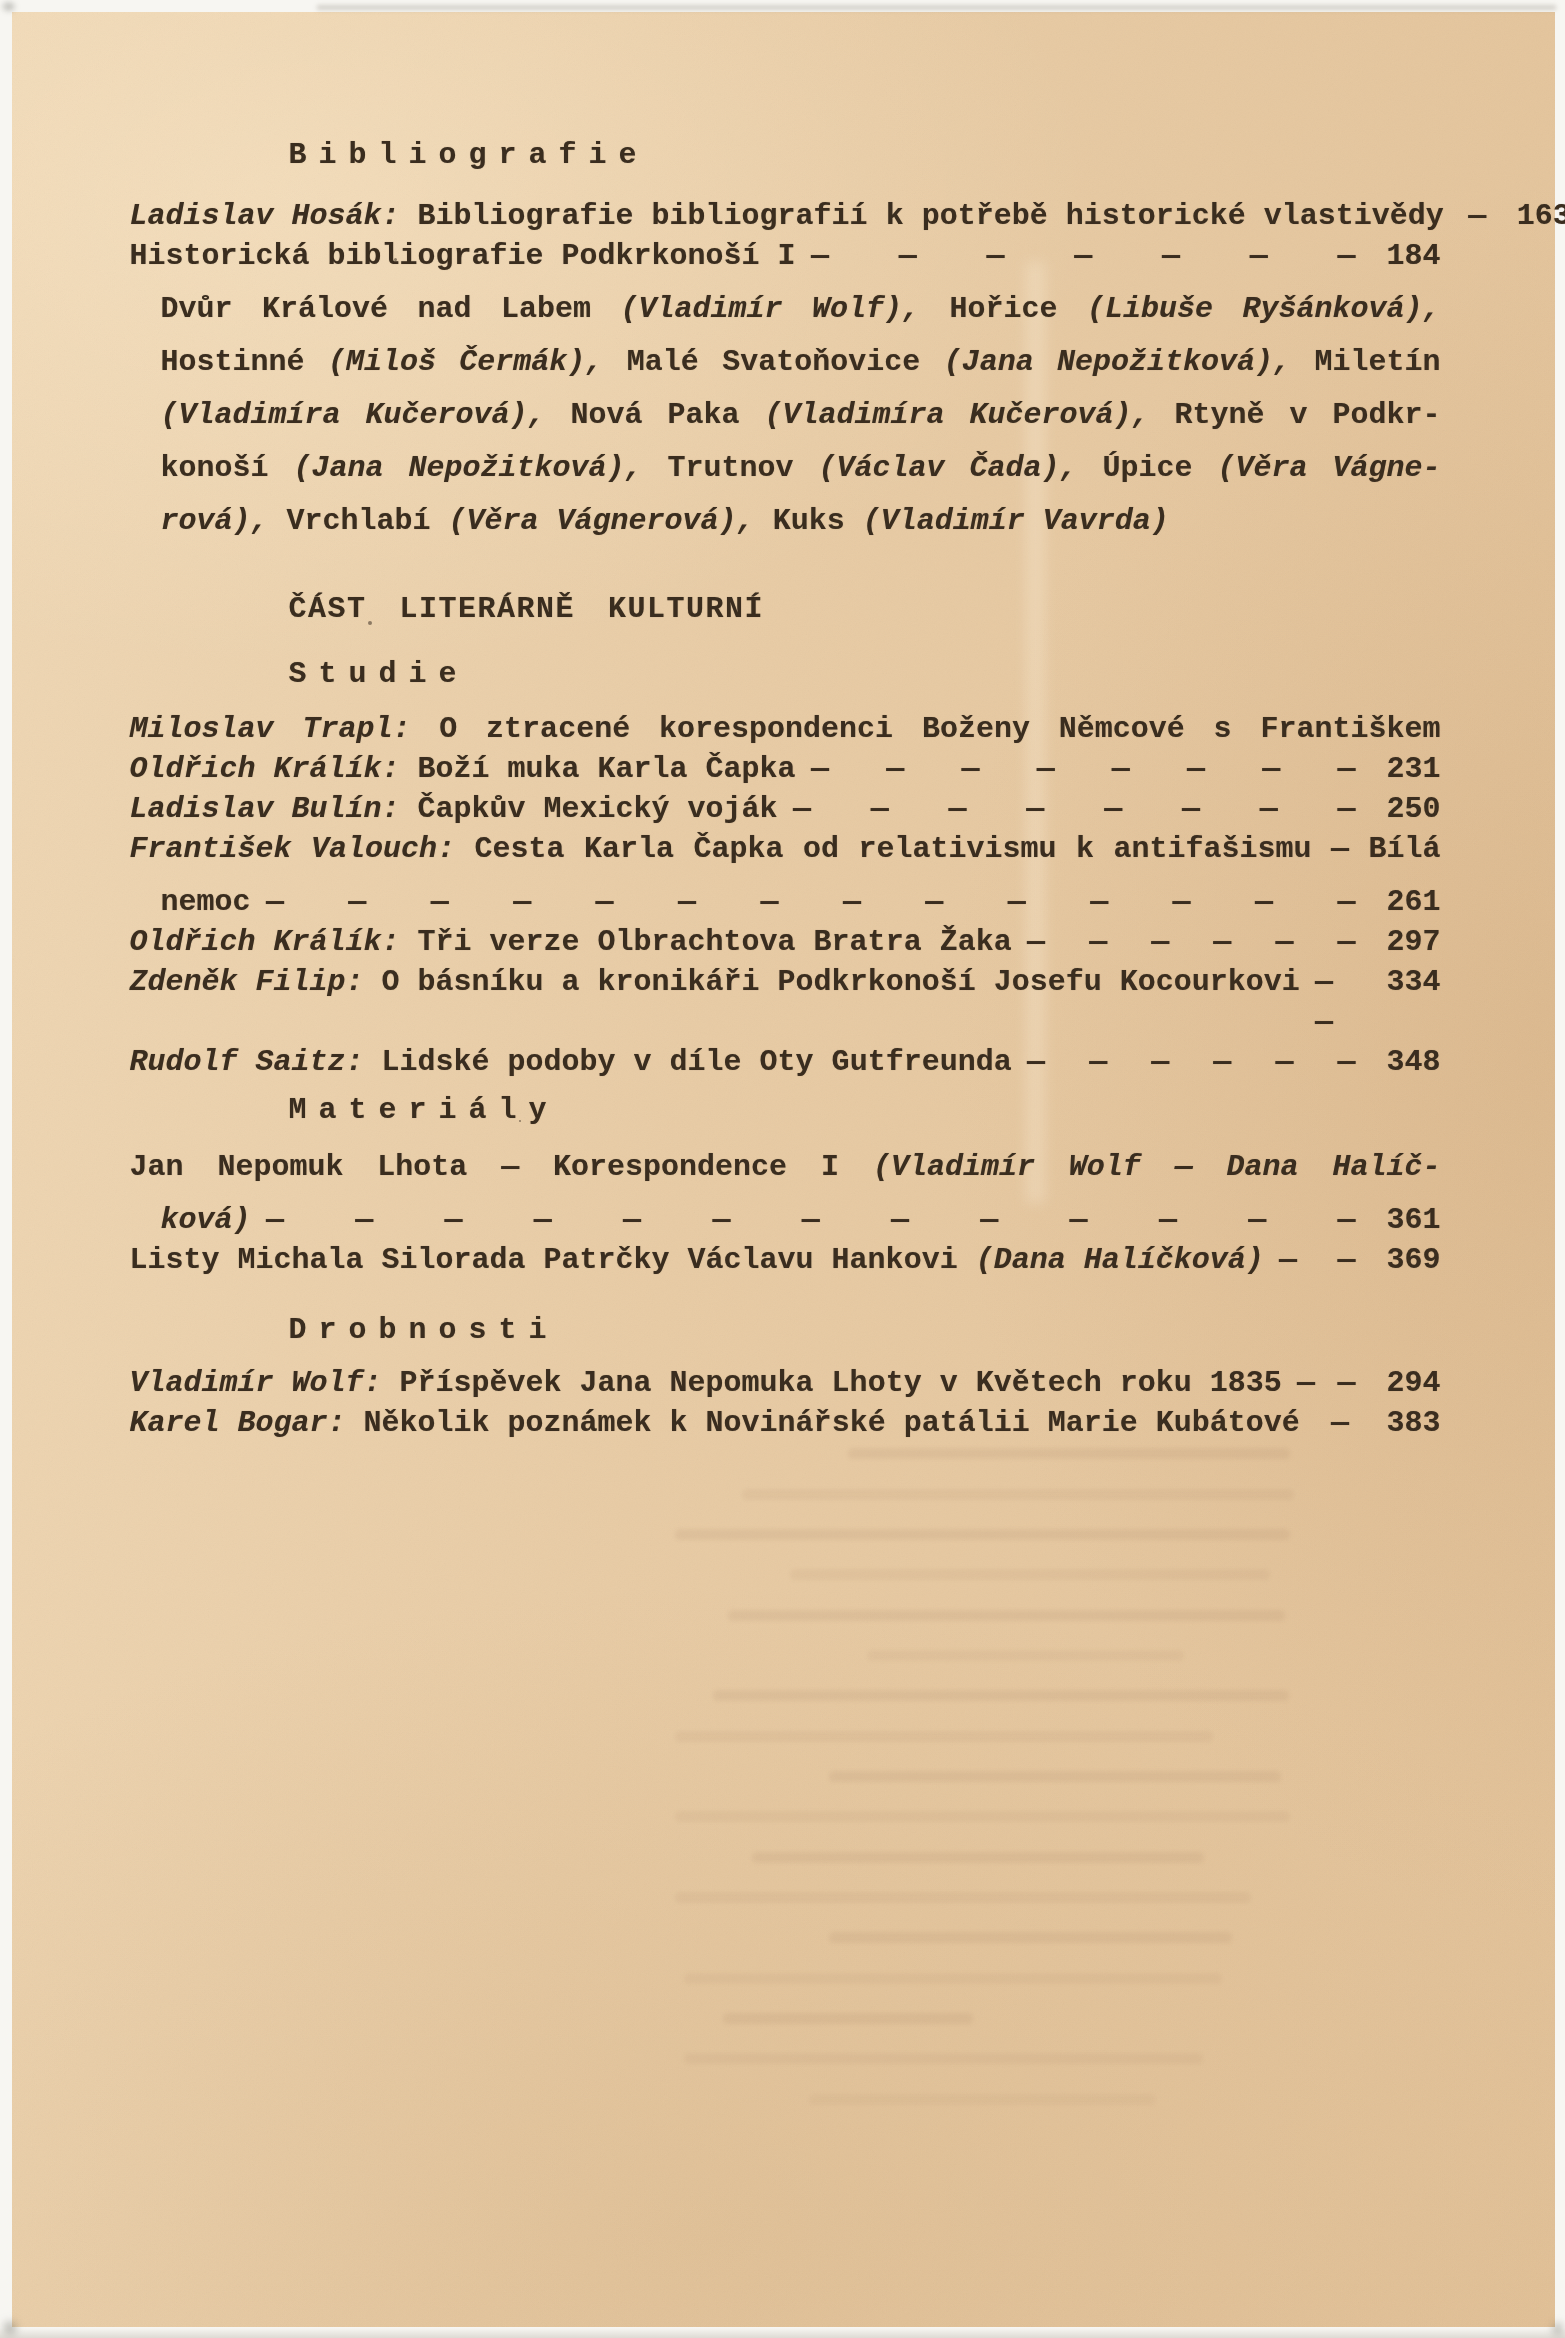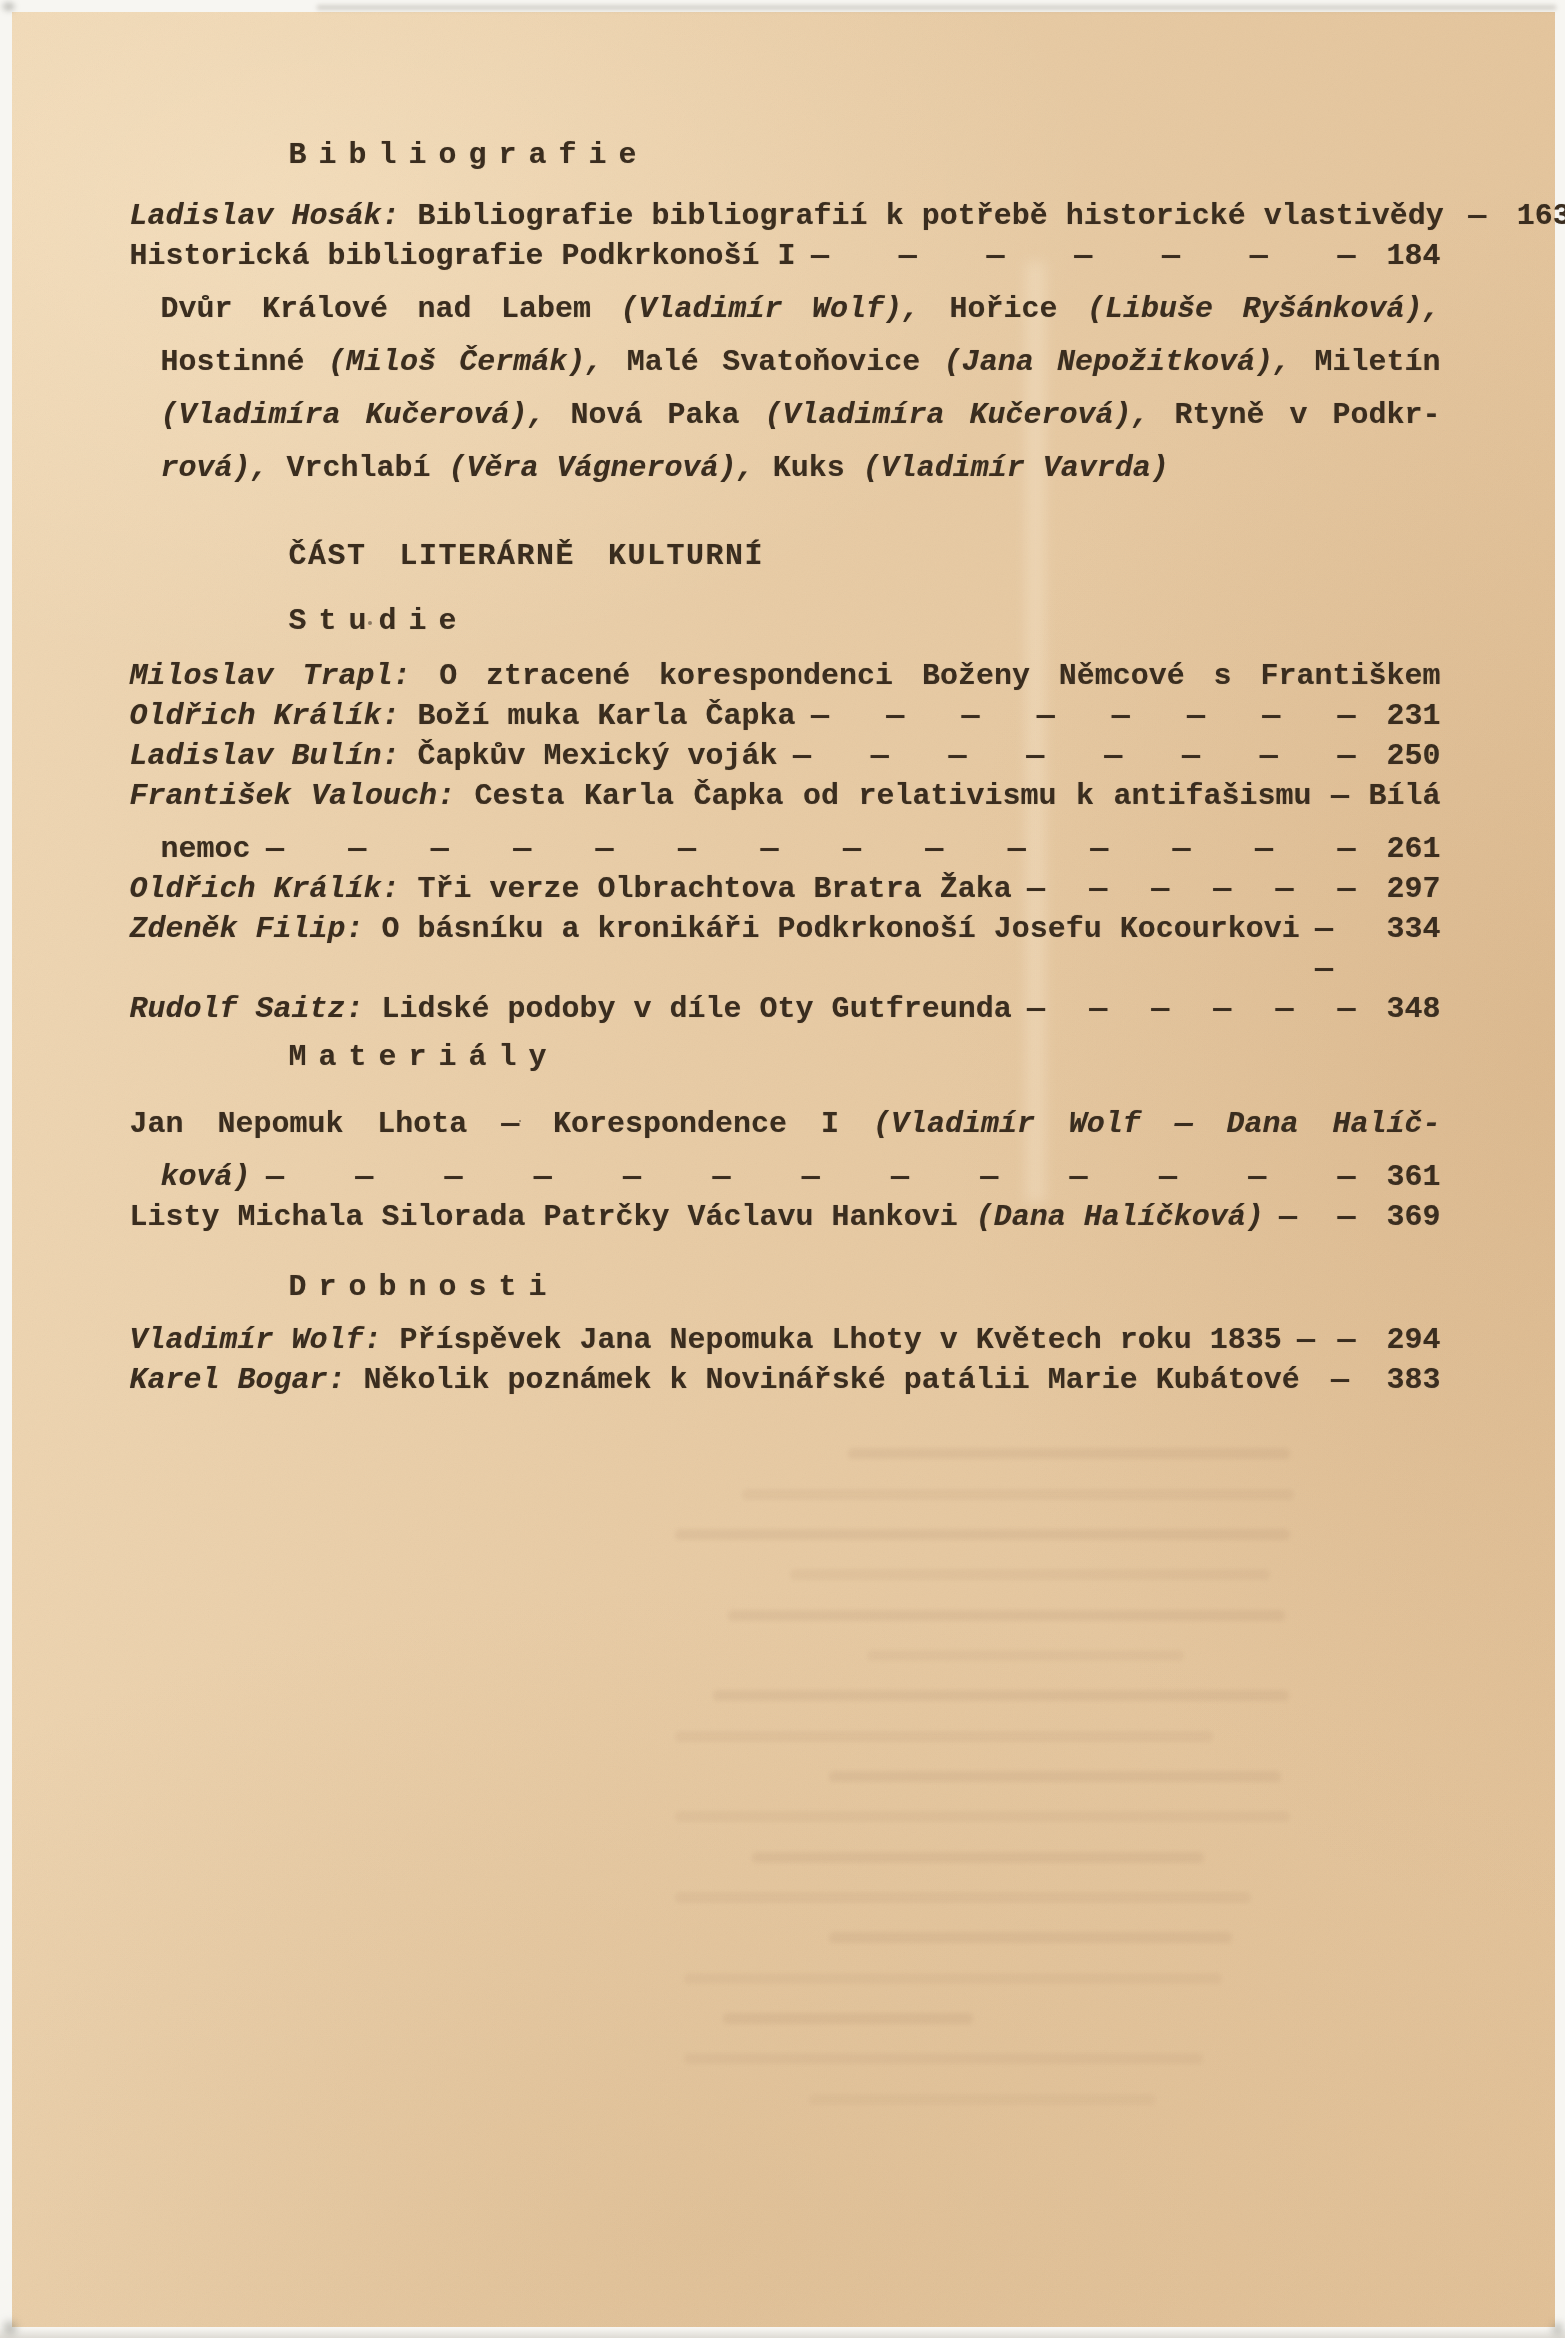--- a/index.html
+++ b/index.html
@@ -33,21 +33,21 @@
   .leader.cl{text-align-last:center;padding:0 19px;}
   .pg{display:block;flex:0 0 auto;min-width:60px;text-align:right;}
   .just{text-align:justify;text-align-last:justify;}
   .ind{padding-left:31px;margin-top:13px;}
   .hd{margin-left:159px;}
   .sp{letter-spacing:0.40em;}
   .caps{letter-spacing:0.05em;word-spacing:0.45em;}
   .hd-bib{margin-bottom:21px;}
   .hd-part{margin-top:48px;}
   .hd-studie{margin-top:25px;margin-bottom:15.4px;}
-  .hd-mat{margin-top:7.7px;margin-bottom:27px;}
+  .hd-mat{margin-top:7.7px;margin-bottom:17px;}
   .hd-drob{margin-top:30px;margin-bottom:13.4px;}
   .gl{position:absolute;height:11.5px;background:rgba(148,112,74,0.10);
     filter:blur(1.9px);border-radius:5.8px;}
   .smudge{position:absolute;pointer-events:none;}
   .sm-tl{left:0;top:0;width:58px;height:33px;
     background:radial-gradient(closest-side at 15% 20%,rgba(95,95,88,0.45),rgba(95,95,88,0));filter:blur(2.9px);}
   .sm-top{left:317px;top:4.8px;right:9.6px;height:4.8px;background:rgba(125,118,106,0.28);filter:blur(1.9px);}
   .sm-bl{left:0;bottom:0;width:50px;height:50px;
     background:radial-gradient(closest-side at 20% 80%,rgba(96,98,90,0.5),rgba(96,98,90,0));filter:blur(3.8px);}
   .sm-br{right:0;bottom:0;width:42px;height:46px;
@@ -110,20 +110,21 @@
       <span class="leader">— — — — — — —</span>
       <span class="pg">184</span>
     </div>
 
     <div class="ln just ind"><span>Dvůr Králové nad Labem </span><i>(Vladimír Wolf),</i><span> Hořice </span><i>(Libuše Ryšánková),</i></div>
 
     <div class="ln just ind"><span>Hostinné </span><i>(Miloš Čermák),</i><span> Malé Svatoňovice </span><i>(Jana Nepožitková),</i><span> Miletín</span></div>
 
     <div class="ln just ind"><i>(Vladimíra Kučerová),</i><span> Nová Paka </span><i>(Vladimíra Kučerová),</i><span> Rtyně v Podkr-</span></div>
 
+    <div class="ln just ind"><span>konoší </span><i>(Jana Nepožitková),</i><span> Trutnov </span><i>(Václav Čada),</i><span> Úpice </span><i>(Věra Vágne-</i></div>
 
     <div class="ln ind"><i>rová),</i><span> Vrchlabí </span><i>(Věra Vágnerová),</i><span> Kuks </span><i>(Vladimír Vavrda)</i></div>
 
     <div class="ln hd caps hd-part">ČÁST LITERÁRNĚ KULTURNÍ</div>
 
     <div class="ln hd sp hd-studie">Studie</div>
 
     <div class="ln just"><i>Miloslav Trapl:</i><span> O ztracené korespondenci Boženy Němcové s Františkem</span></div>
 
     <div class="ln ent">

